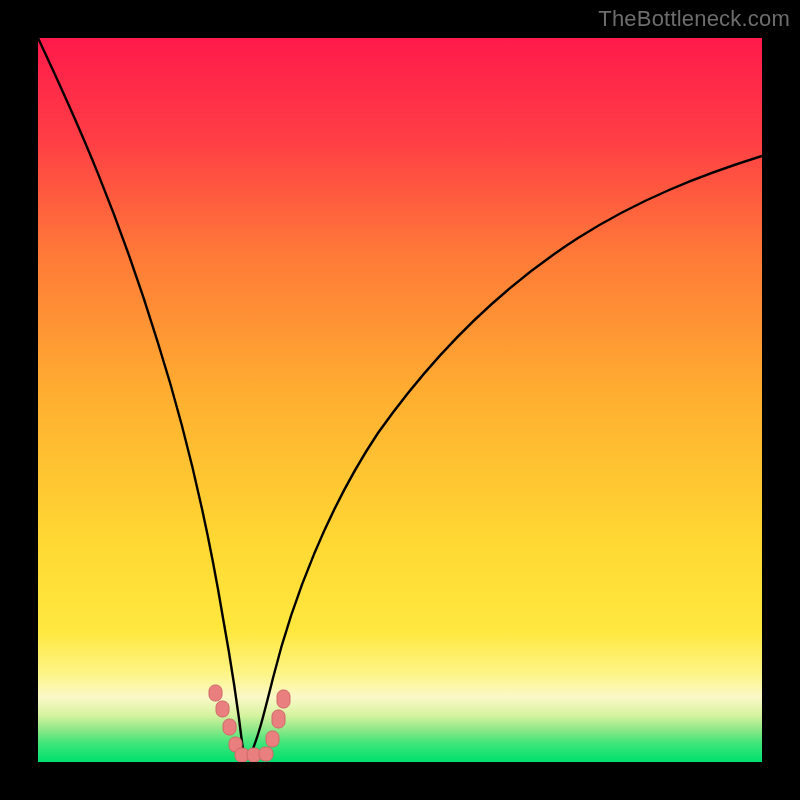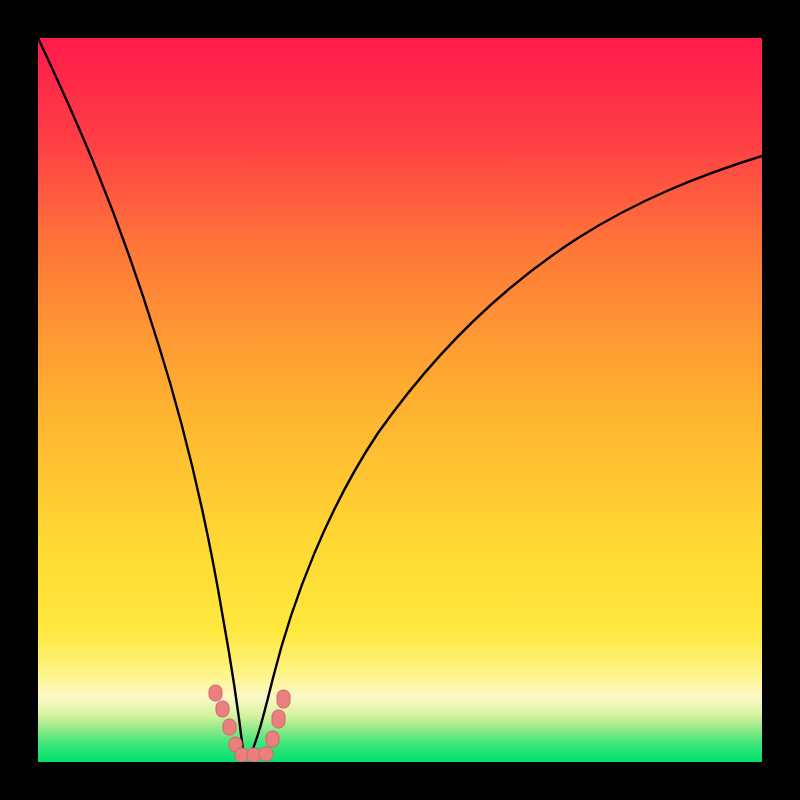--- a/index.html
+++ b/index.html
@@ -49,20 +49,21 @@
     font-size: 22px;
     letter-spacing: 0.2px;
     font-weight: 400;
   }
 </style>
 </head>
 <body>
 
 <div class="frame">
 
+  <div class="watermark">TheBottleneck.com</div>
 
   <div class="plot">
 
     <svg class="gradient" viewBox="0 0 724 724" preserveAspectRatio="none">
       <defs>
         <linearGradient id="bg" x1="0" y1="0" x2="0" y2="1">
           <stop offset="0%" stop-color="#ff1a4b"></stop>
           <stop offset="14%" stop-color="#ff3e45"></stop>
           <stop offset="30%" stop-color="#ff7a38"></stop>
           <stop offset="50%" stop-color="#ffb030"></stop>

